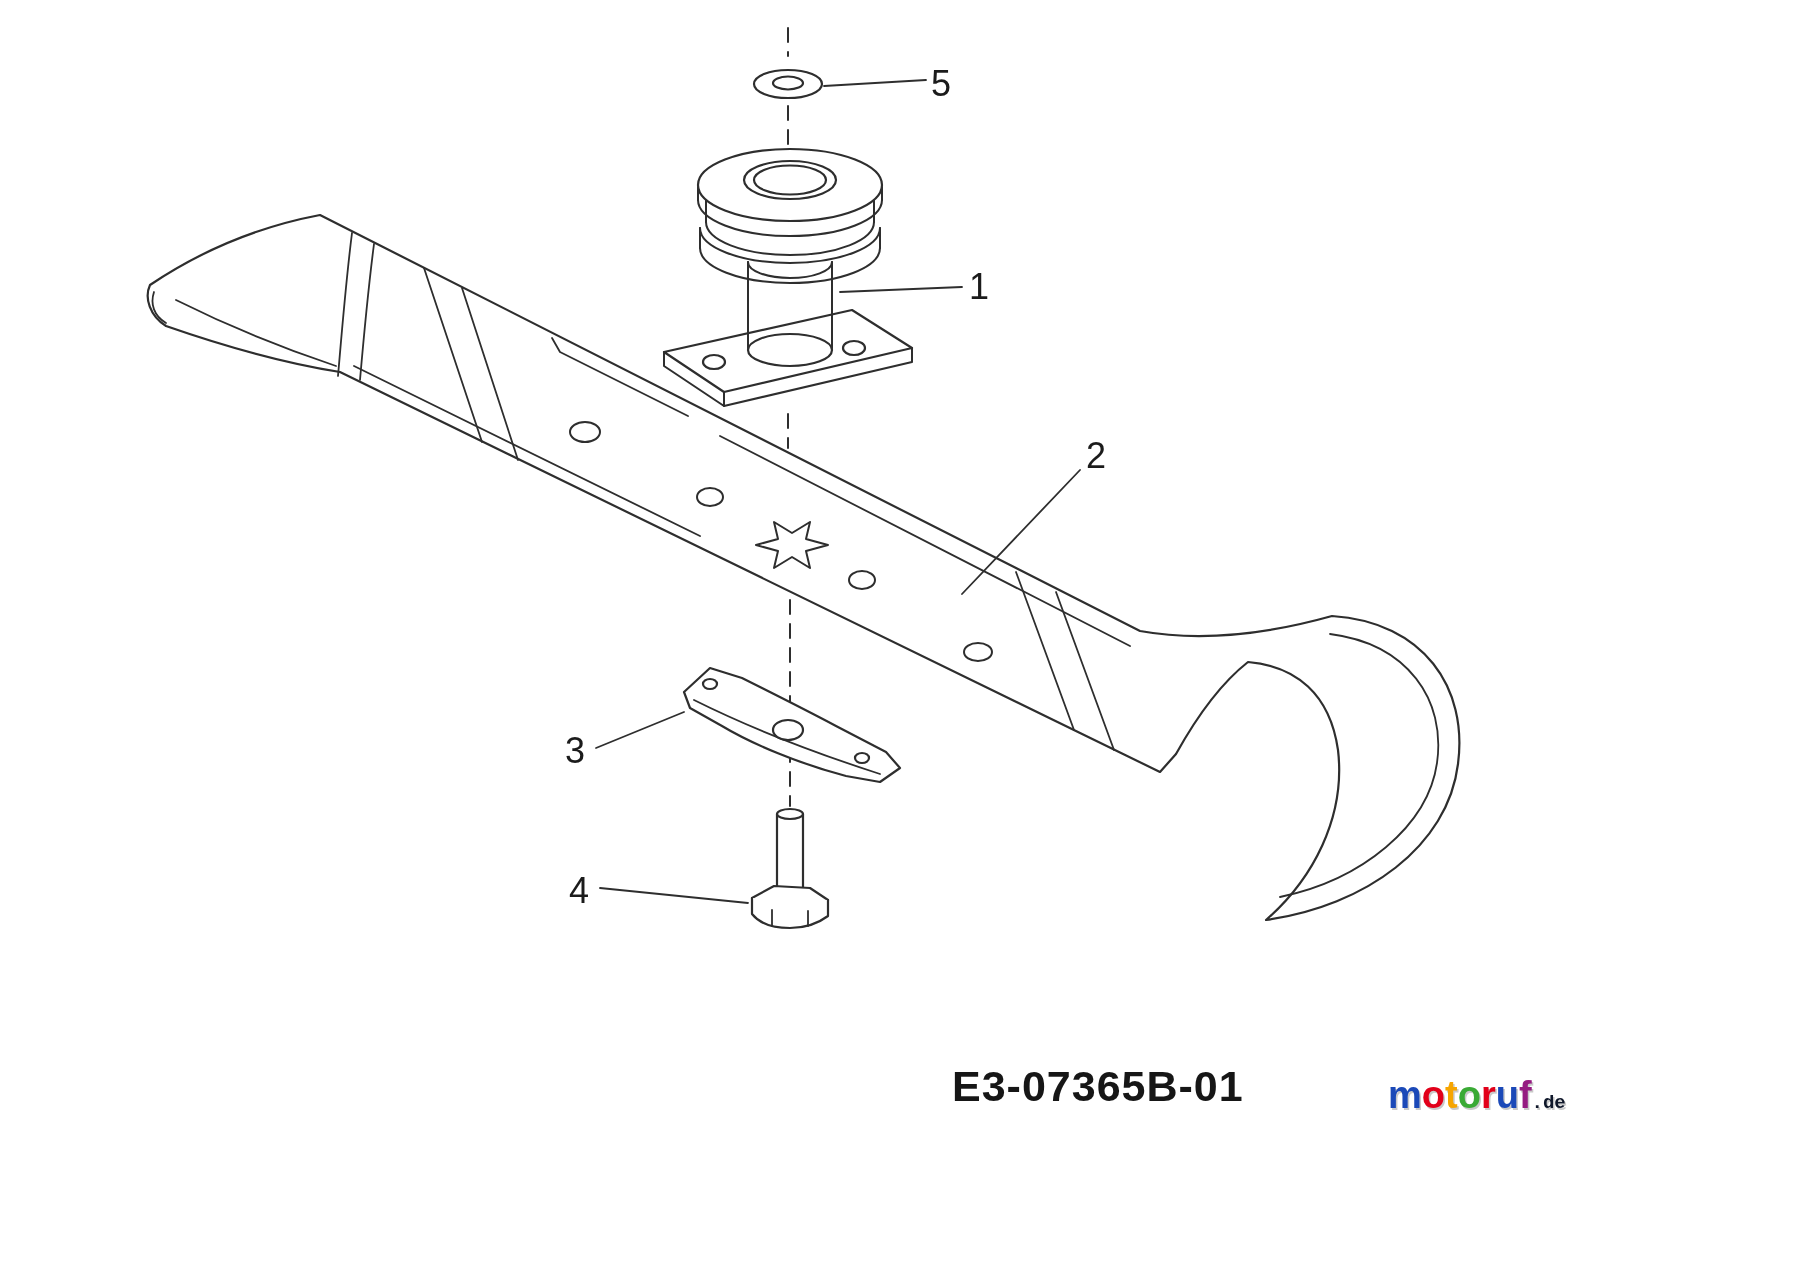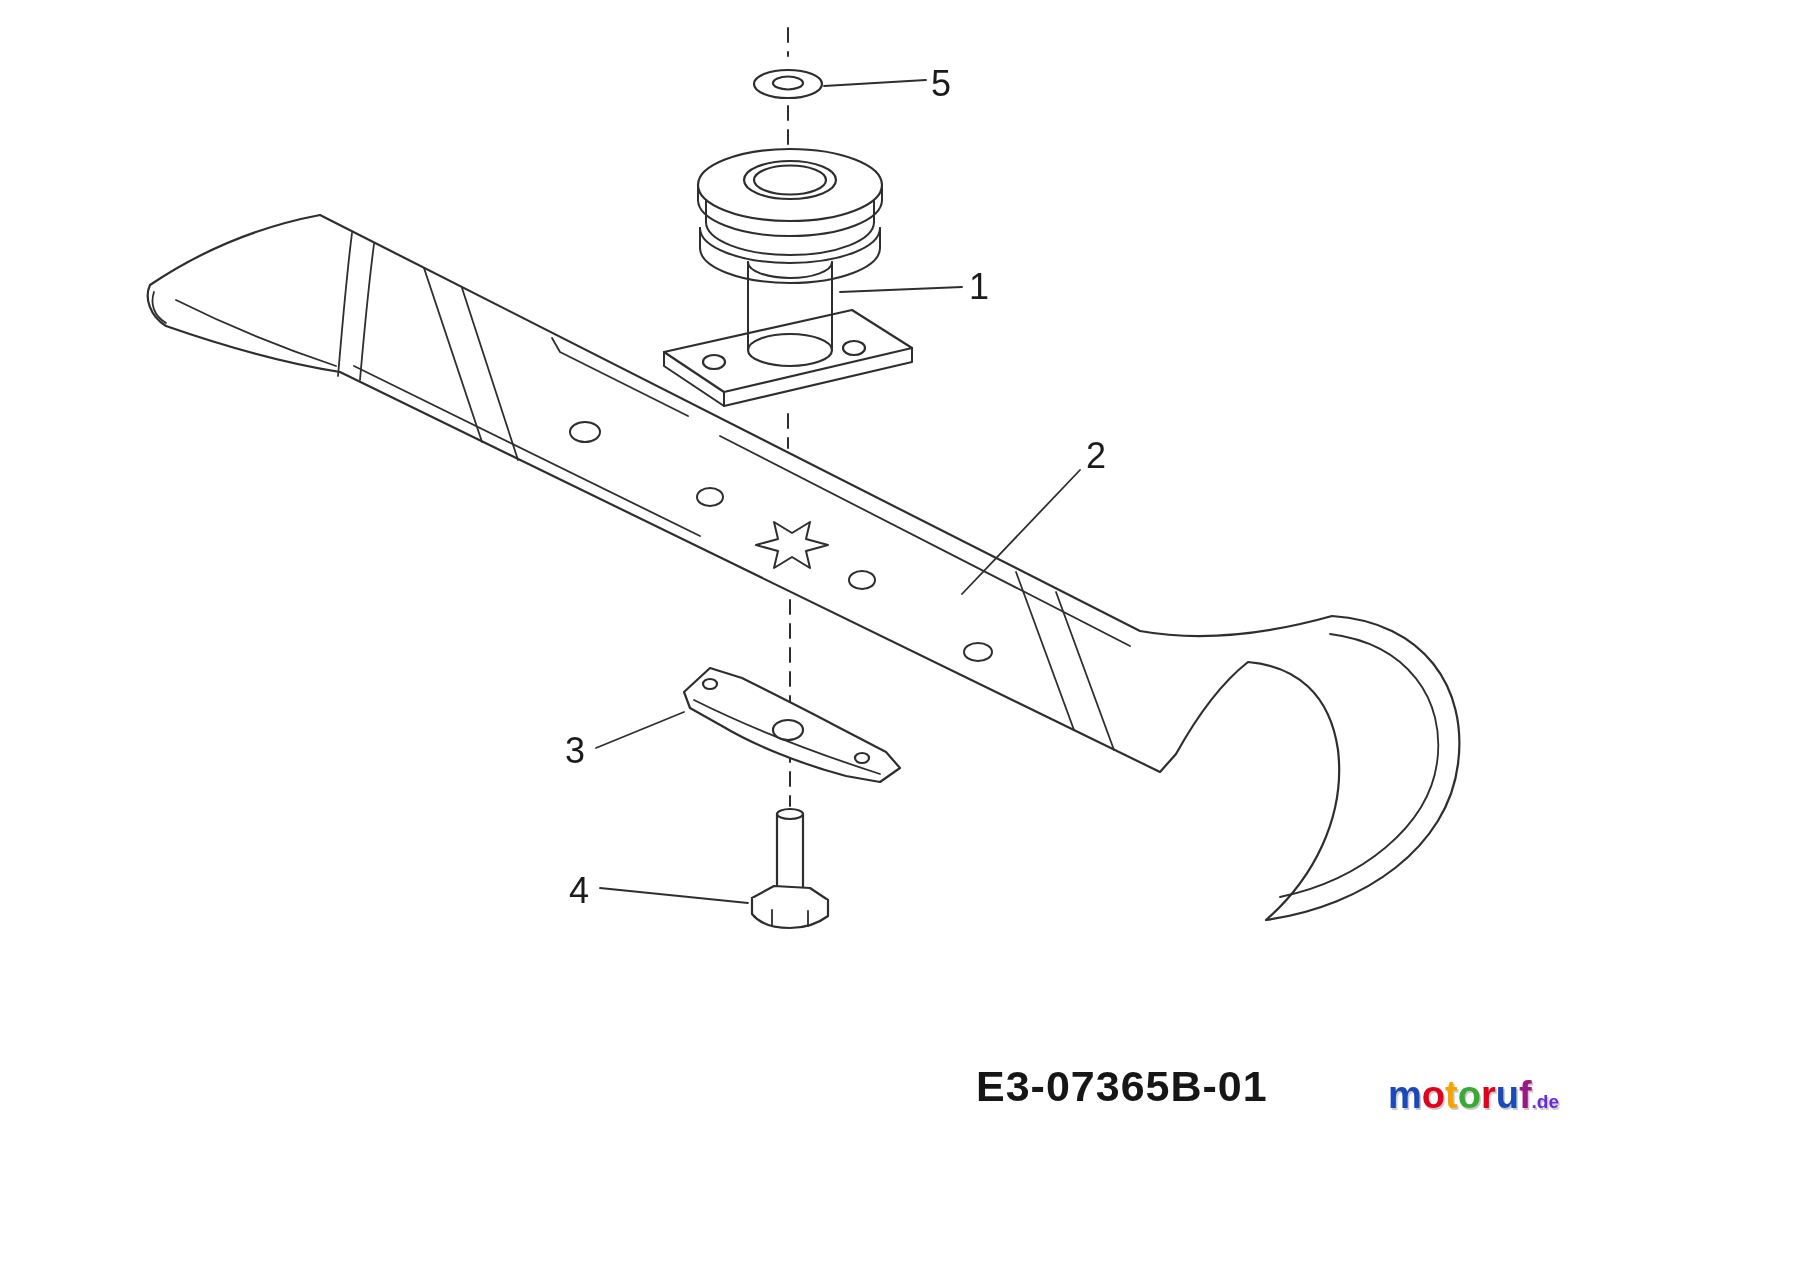--- a/index.html
+++ b/index.html
@@ -9,21 +9,21 @@
     width:1800px; height:1272px; background:#ffffff;
     font-family:"Liberation Sans", sans-serif;
   }
   .stage { position:relative; width:1800px; height:1272px; overflow:hidden; background:#fff; }
   svg.diagram { position:absolute; left:0; top:0; }
   .callout {
     position:absolute; transform:translate(-50%,-50%);
     font-size:36px; color:#1b1b1b; line-height:1;
   }
   .part-code {
-    position:absolute; left:976px; top:1062px;
+    position:absolute; left:952px; top:1062px;
     font-size:43px; font-weight:700; letter-spacing:1px; color:#161616;
   }
   .watermark {
     position:absolute; left:1388px; top:1076px;
     font-weight:700; font-size:38px; line-height:1;
     text-shadow:1.5px 1.5px 0 #c9c9c9;
     white-space:nowrap;
   }
   .watermark .suffix { font-size:19px; font-weight:700; }
 </style>
@@ -157,16 +157,16 @@
 
   <div class="callout" style="left:941px; top:84px;">5</div>
   <div class="callout" style="left:979px; top:287px;">1</div>
   <div class="callout" style="left:1096px; top:456px;">2</div>
   <div class="callout" style="left:575px; top:751px;">3</div>
   <div class="callout" style="left:579px; top:891px;">4</div>
 
   <div class="part-code">E3-07365B-01</div>
 
   <div class="watermark">
-    <span style="color: rgb(27, 73, 184);">m</span><span style="color: rgb(226, 0, 26);">o</span><span style="color: rgb(246, 165, 0);">t</span><span style="color: rgb(58, 170, 53);">o</span><span style="color: rgb(226, 0, 26);">r</span><span style="color: rgb(27, 73, 184);">u</span><span style="color: rgb(149, 27, 129);">f</span><span class="suffix" style="color: #6d28d9;">.de</span>
+    <span style="color: rgb(27, 73, 184);">m</span><span style="color: rgb(226, 0, 26);">o</span><span style="color: rgb(246, 165, 0);">t</span><span style="color: rgb(58, 170, 53);">o</span><span style="color: rgb(226, 0, 26);">r</span><span style="color: rgb(27, 73, 184);">u</span><span style="color: rgb(149, 27, 129);">f</span><span class="suffix" style="color: #0f172a; font-family: Liberation Mono, monospace;">.de</span>
   </div>
 
 </div>
 
 </body></html>

